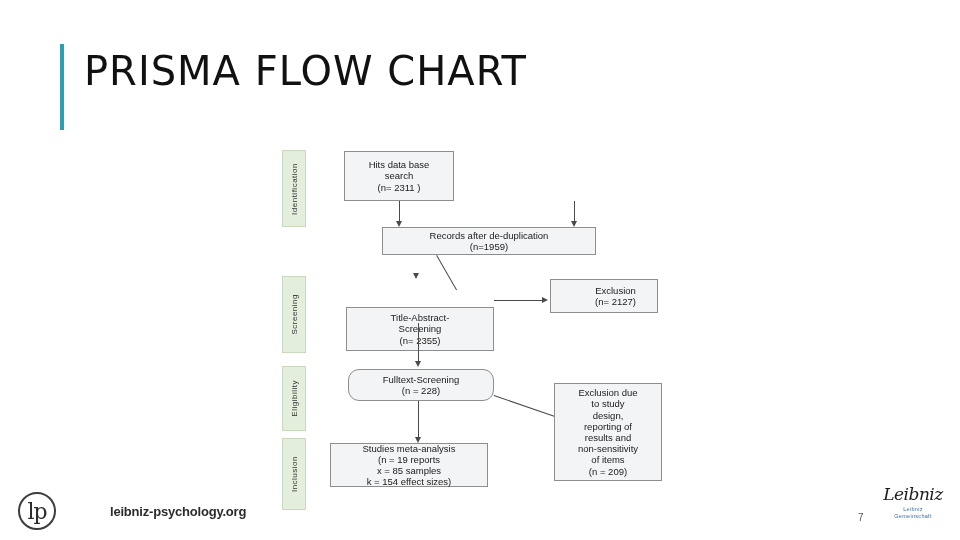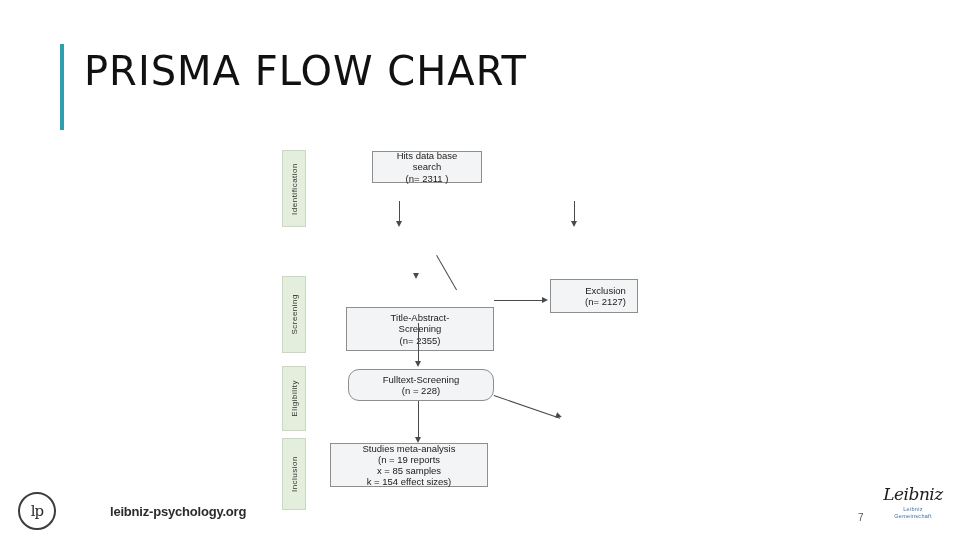--- a/index.html
+++ b/index.html
@@ -58,21 +58,21 @@
   .ah.right{border-top:3.5px solid transparent;border-bottom:3.5px solid transparent;border-left:6px solid #4a4a4a;}
   .diag{position:absolute;transform-origin:0 0;background:#4a4a4a;height:1px;}
   
   .footer-logo{
     position:absolute;left:18px;top:492px;display:flex;align-items:center;gap:9px;
   }
   .lp-mark{
     width:34px;height:34px;border-radius:50%;
     border:2px solid #3d3d3d;
     display:flex;align-items:center;justify-content:center;
-    font-family:"DejaVu Serif", serif;font-size:15px;color:#2b2b2b;
+    font-family:"DejaVu Serif", serif;font-size:22px;color:#2b2b2b;
     letter-spacing:-1px;
   }
   .lp-text{
     font-size:13px;font-weight:bold;color:#2b2b2b;
     font-family:"Liberation Sans", sans-serif;letter-spacing:-.2px;padding-left:45px;
   }
   .page-num{
     position:absolute;left:858px;top:512px;font-size:10px;color:#555;
   }
   .leibniz{
@@ -102,52 +102,62 @@
   <div class="phase" style="left:0px;top:133px;height:75px;">
     <span>Screening</span>
   </div>
   <div class="phase" style="left:0px;top:223px;height:63px;">
     <span>Eligibility</span>
   </div>
   <div class="phase" style="left:0px;top:295px;height:70px;">
     <span>Inclusion</span>
   </div>
 
-  <div class="box" style="left:62px;top:8px;width:110px;height:32px;margin-left:28px;">Hits data base
+  <div class="box" style="left:62px;top:8px;width:110px;height:50px;">Hits data base
 search
 (n= 2311 )</div>
 
   <div class="arrow v" style="left:117px;top:58px;height:22px;"></div>
   <div class="ah down" style="left:113.5px;top:78px;"></div>
   <div class="arrow v" style="left:292px;top:58px;height:22px;"></div>
   <div class="ah down" style="left:288.5px;top:78px;"></div>
 
+  <div class="box" style="left:100px;top:84px;width:214px;height:28px;">Records after de-duplication
+(n=1959)</div>
 
   <div class="diag" style="left:155px;top:112px;width:40px;transform:rotate(60deg);"></div>
   <div class="ah down" style="left:130.5px;top:130px;"></div>
 
   <div class="box" style="left:64px;top:136px;width:148px;height:44px;margin-top:28px;">Title-Abstract-
 Screening
 (n= 2355)</div>
 
   <div class="arrow h" style="left:212px;top:157px;width:50px;"></div>
   <div class="ah right" style="left:260px;top:153.5px;"></div>
 
-  <div class="box" style="left:268px;top:136px;width:88px;height:34px;padding-left:26px;">Exclusion
+  <div class="box" style="left:268px;top:136px;width:108px;height:34px;padding-left:26px;">Exclusion
 (n= 2127)</div>
 
   <div class="arrow v" style="left:136px;top:180px;height:40px;"></div>
   <div class="ah down" style="left:132.5px;top:218px;"></div>
 
   <div class="box" style="left:66px;top:226px;width:146px;height:32px;border-radius:11px;">Fulltext-Screening
 (n = 228)</div>
 
   <div class="diag" style="left:212px;top:252px;width:70px;transform:rotate(19deg);"></div>
   <div class="ah right" style="left:274px;top:270px;transform:rotate(19deg);"></div>
 
+  <div class="box" style="left:272px;top:240px;width:108px;height:98px;">Exclusion due
+to study
+design,
+reporting of
+results and
+non-sensitivity
+of items
+(n = 209)</div>
 
   <div class="arrow v" style="left:136px;top:258px;height:38px;"></div>
   <div class="ah down" style="left:132.5px;top:294px;"></div>
 
   <div class="box" style="left:48px;top:300px;width:158px;height:44px;">Studies meta-analysis
 (n = 19 reports
 x = 85 samples
 k = 154 effect sizes)</div>
 
 </div>

